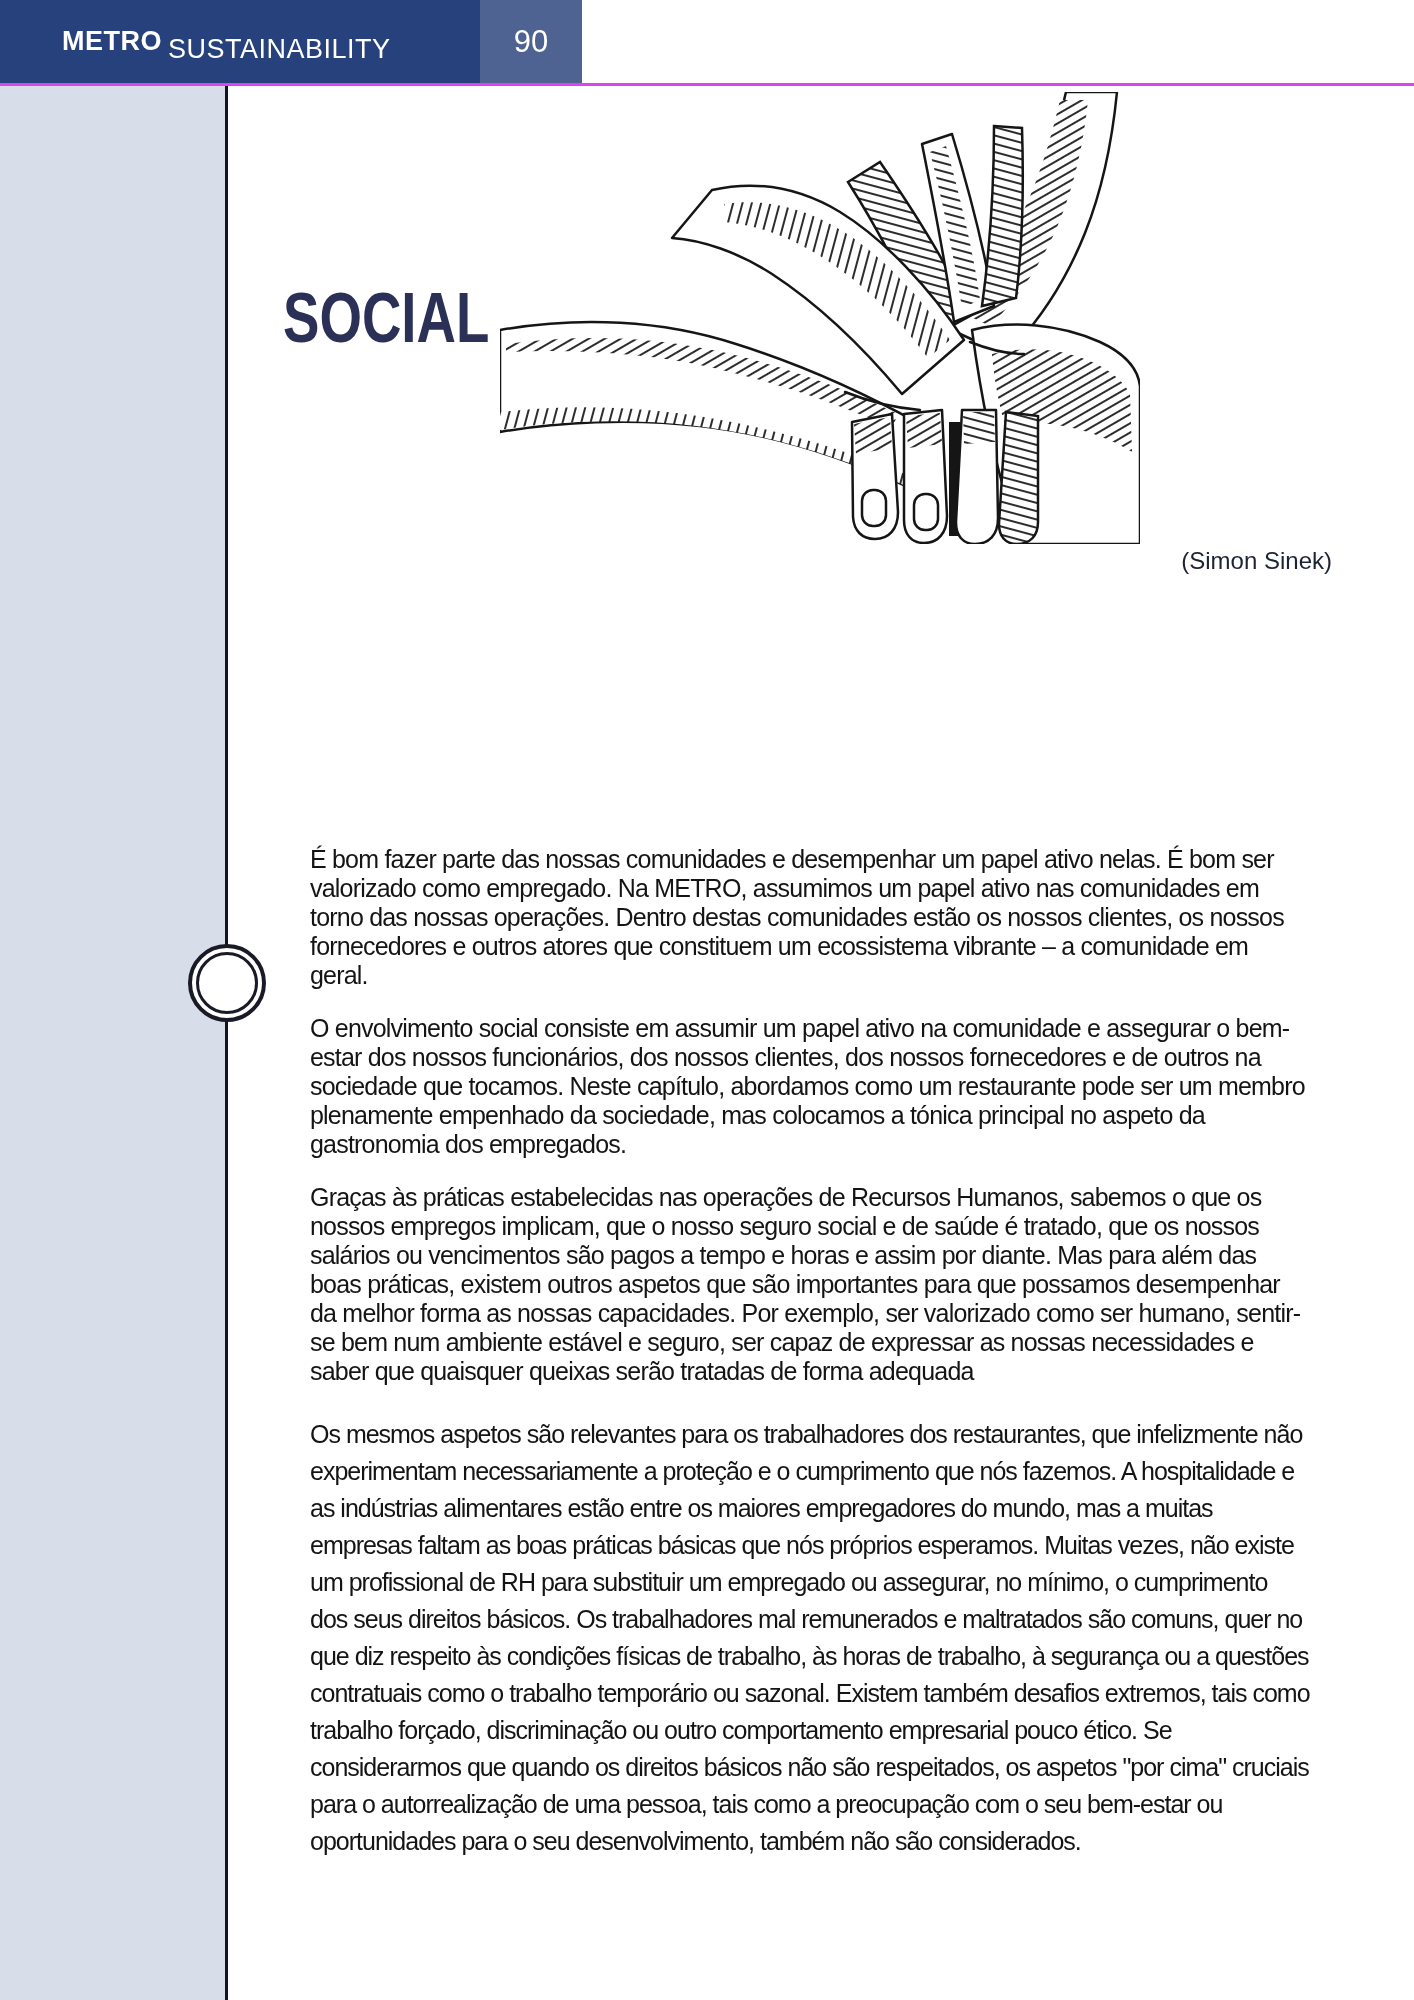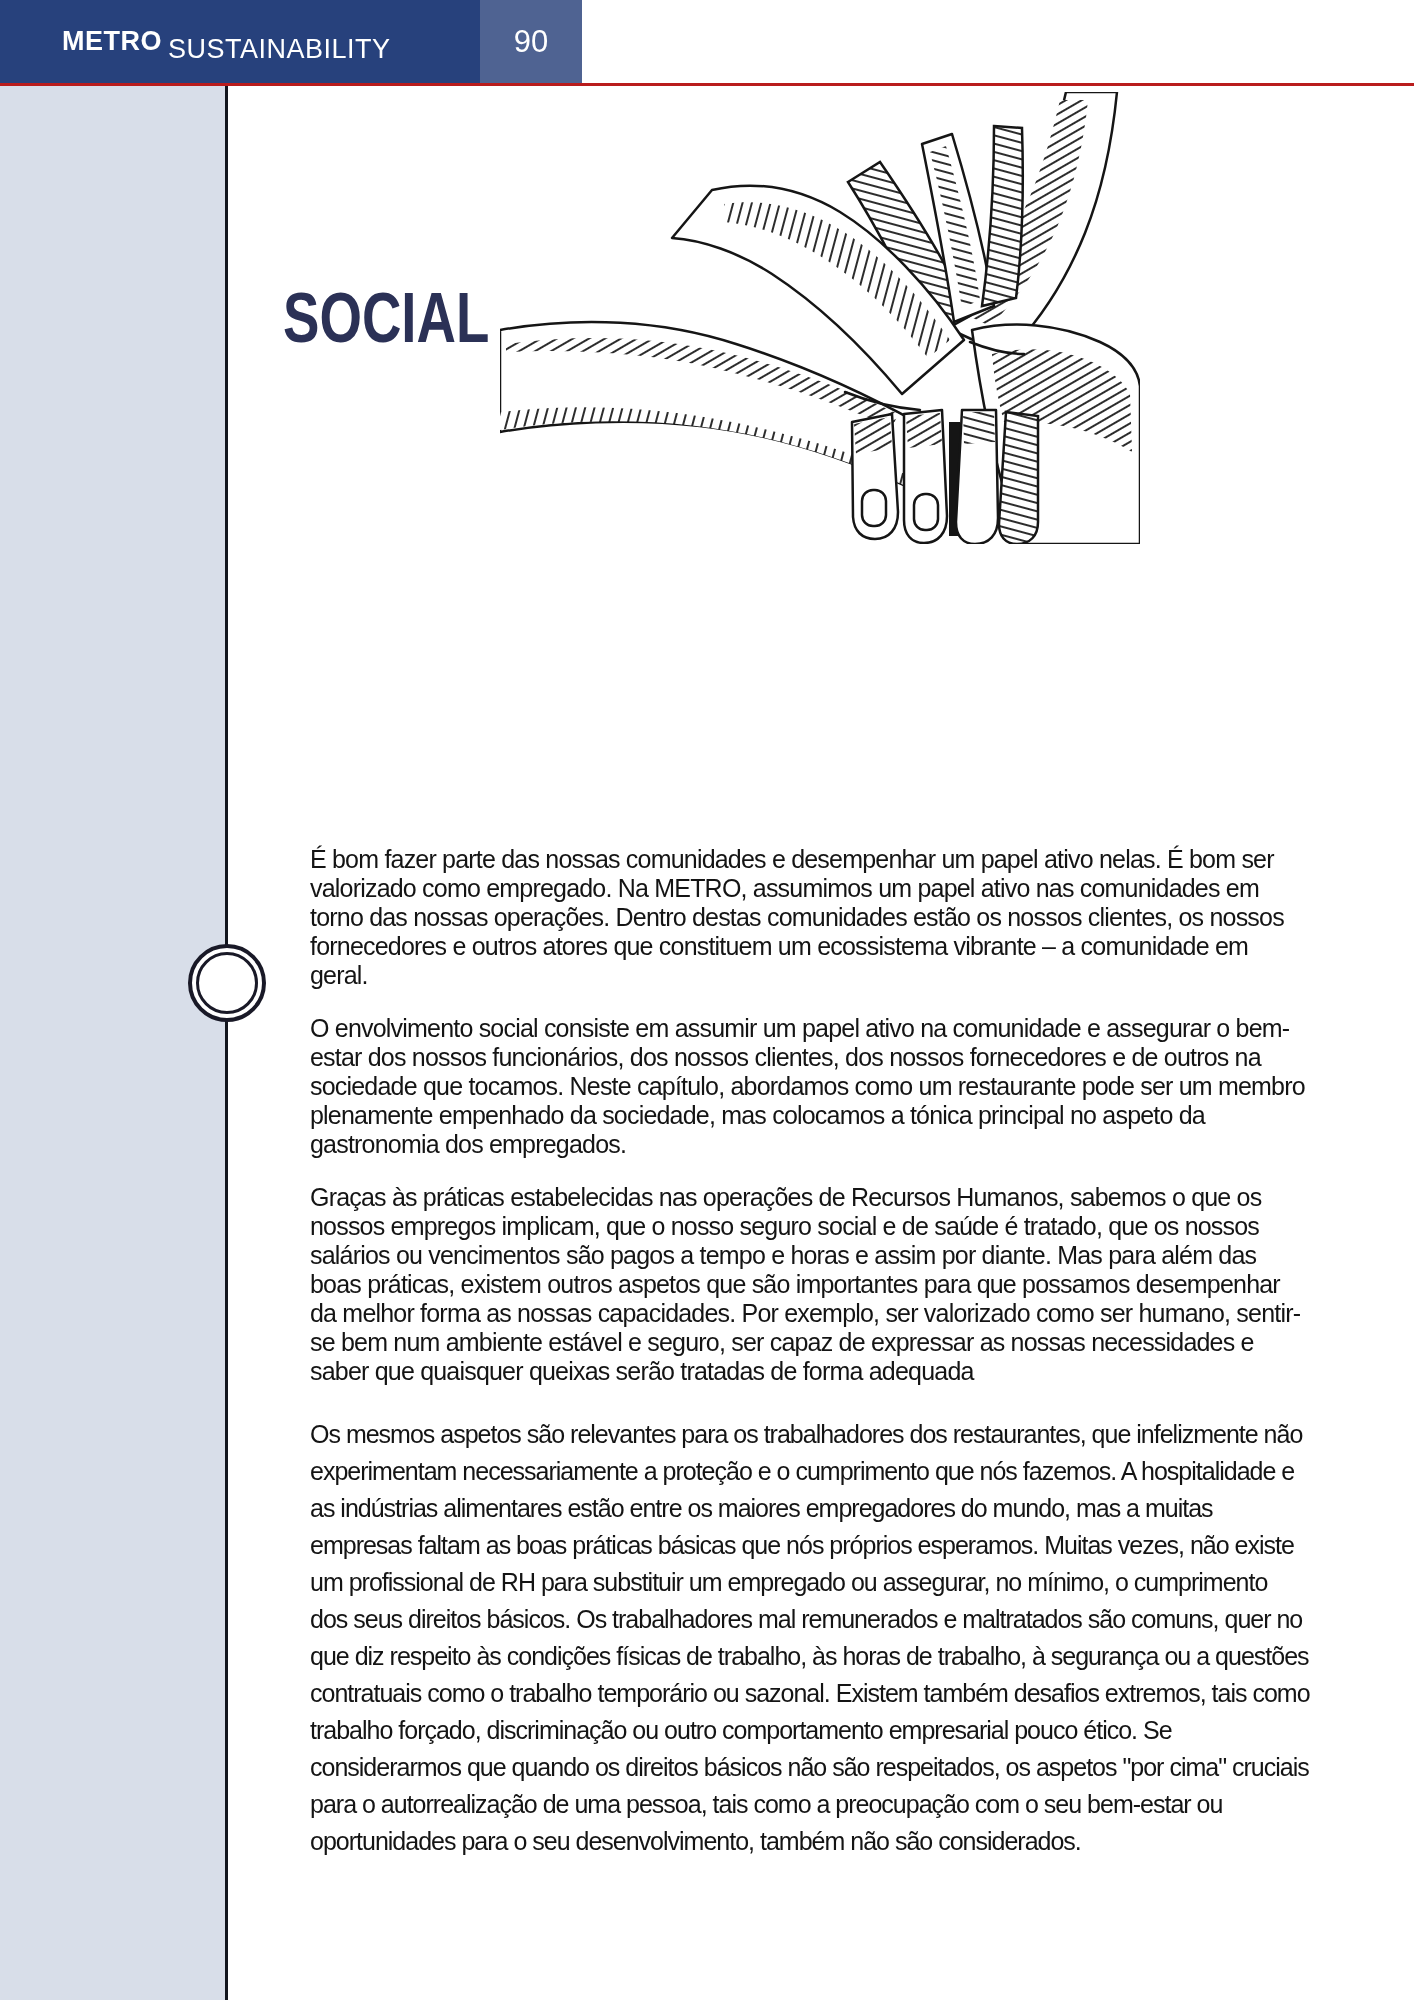--- a/index.html
+++ b/index.html
@@ -1,21 +1,21 @@
 <!DOCTYPE html>
 <html><head>
 <meta charset="utf-8">
 <style>
   html,body{margin:0;padding:0;background:#ffffff;}
   .page{position:relative;width:1414px;height:2000px;background:#ffffff;overflow:hidden;
         font-family:"Liberation Sans",sans-serif;}
 
   
   header{position:absolute;left:0;top:0;width:1414px;height:83px;display:flex;
-         border-bottom:3px solid #b91c1c;}
+         border-bottom:3px solid #d946ef;}
   .brand-block{width:480px;height:83px;background:#27417c;display:flex;align-items:center;
                padding-left:62px;box-sizing:border-box;}
   .brand-metro{color:#ffffff;font-weight:700;font-size:27px;letter-spacing:.5px;}
   .brand-sus{color:#ffffff;font-weight:400;font-size:27px;letter-spacing:.5px;margin-left:6px;margin-top:15px;}
   .page-num-block{width:102px;height:83px;background:#4f6392;display:flex;align-items:center;
                   justify-content:center;}
   .page-num-block span{color:#ffffff;font-size:31px;}
   .stripes{flex:1;height:83px;display:flex;}
   .stripe{height:83px;position:relative;overflow:hidden;}
   .my-letters{position:absolute;left:4px;top:-26px;font-size:118px;font-weight:700;
@@ -113,20 +113,21 @@
         <path class="outline" d="M462,318 L496,318 L498,426 C498,443 489,452 475,452 C463,452 456,444 456,430 Z"></path>
         <path d="M463,320 L494,320 L495,350 L464,352 Z" fill="url(#ht2)" stroke="none"></path>
         <path d="M506,320 L538,324 L538,430 C538,444 530,452 517,452 C505,452 499,444 499,432 Z" fill="url(#ht2)" stroke="#151515" stroke-width="2.5"></path>
 
         <path class="stroke-only" d="M470,250 C490,258 508,262 524,262"></path>
         <path class="stroke-only" d="M345,300 C370,310 396,316 420,318"></path>
       </svg>
     </div>
 
     <blockquote class="quote">
+      <div class="attr">(Simon Sinek)</div>
     </blockquote>
 
     <div class="paras" id="paras">
         <p>É bom fazer parte das nossas comunidades e desempenhar um papel ativo nelas. É bom ser valorizado como empregado. Na METRO, assumimos um papel ativo nas comunidades em torno das nossas operações. Dentro destas comunidades estão os nossos clientes, os nossos fornecedores e outros atores que constituem um ecossistema vibrante – a comunidade em geral.</p>
         <p>O envolvimento social consiste em assumir um papel ativo na comunidade e assegurar o bem-estar dos nossos funcionários, dos nossos clientes, dos nossos fornecedores e de outros na sociedade que tocamos. Neste capítulo, abordamos como um restaurante pode ser um membro plenamente empenhado da sociedade, mas colocamos a tónica principal no aspeto da gastronomia dos empregados.</p>
         <p>Graças às práticas estabelecidas nas operações de Recursos Humanos, sabemos o que os nossos empregos implicam, que o nosso seguro social e de saúde é tratado, que os nossos salários ou vencimentos são pagos a tempo e horas e assim por diante. Mas para além das boas práticas, existem outros aspetos que são importantes para que possamos desempenhar da melhor forma as nossas capacidades. Por exemplo, ser valorizado como ser humano, sentir-se bem num ambiente estável e seguro, ser capaz de expressar as nossas necessidades e saber que quaisquer queixas serão tratadas de forma adequada</p>
         <p>Os mesmos aspetos são relevantes para os trabalhadores dos restaurantes, que infelizmente não experimentam necessariamente a proteção e o cumprimento que nós fazemos. A hospitalidade e as indústrias alimentares estão entre os maiores empregadores do mundo, mas a muitas empresas faltam as boas práticas básicas que nós próprios esperamos. Muitas vezes, não existe um profissional de RH para substituir um empregado ou assegurar, no mínimo, o cumprimento dos seus direitos básicos. Os trabalhadores mal remunerados e maltratados são comuns, quer no que diz respeito às condições físicas de trabalho, às horas de trabalho, à segurança ou a questões contratuais como o trabalho temporário ou sazonal. Existem também desafios extremos, tais como trabalho forçado, discriminação ou outro comportamento empresarial pouco ético. Se considerarmos que quando os direitos básicos não são respeitados, os aspetos "por cima" cruciais para o autorrealização de uma pessoa, tais como a preocupação com o seu bem-estar ou oportunidades para o seu desenvolvimento, também não são considerados.</p>
       </div>
 
   </main>

